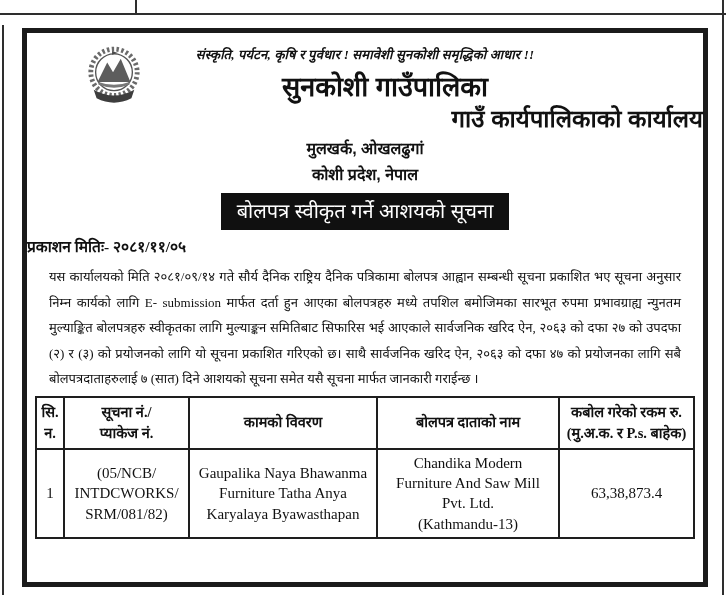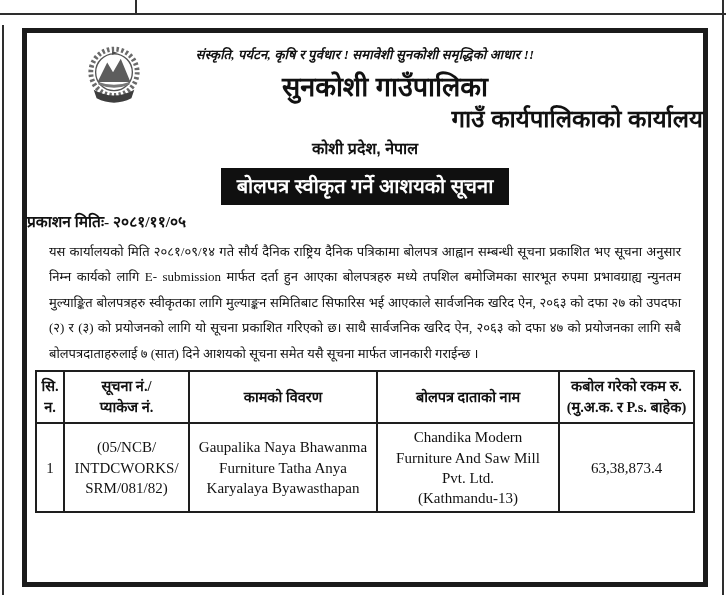--- a/index.html
+++ b/index.html
@@ -44,21 +44,21 @@
   }
   .addr{
     text-align:center;margin-top:4px;
     font-size:16px;font-weight:bold;line-height:1.35;
     font-family:"Liberation Sans","DejaVu Sans",sans-serif;
   }
   .notice-title-wrap{text-align:center;margin-top:8px;}
   .notice-title{
     display:inline-block;
     background:#101010;color:#ffffff;
-    font-size:20px;font-weight:bold;
+    font-size:20px;font-weight:normal;
     padding:4px 16px 6px 16px;
     font-family:"Liberation Sans","DejaVu Sans",sans-serif;
   }
   .pub-date{
     text-align:left;margin-top:5px;
     font-size:15.5px;font-weight:bold;
   }
   .body-par{
     margin:7px 22px 0 22px;
     font-size:13px;line-height:25.5px;
@@ -114,20 +114,21 @@
         <path d="M13 38 L23 18 L29 28 L37 14 L47 38 Z" fill="#5d5d5d"></path>
         <path d="M14 38 Q30 44 46 38 L46 41 Q30 47 14 41 Z" fill="#777"></path>
         <path d="M28 14 L28 6 L34 8 L28 10 Z" fill="#4a4a4a"></path>
         <path d="M9 46 Q30 58 51 46 L48 55 Q30 64 12 55 Z" fill="#3d3d3d"></path>
       </svg>
     </div>
 
     <div class="tagline">संस्कृति, पर्यटन, कृषि र पुर्वधार ! समावेशी सुनकोशी समृद्धिको आधार !!</div>
     <h1 class="muni-title">सुनकोशी गाउँपालिका</h1>
     <h2 class="office-title">गाउँ कार्यपालिकाको कार्यालय</h2>
+    <div class="addr">मुलखर्क, ओखलढुगां</div>
     <div class="addr">कोशी प्रदेश, नेपाल</div>
 
     <div class="notice-title-wrap">
       <span class="notice-title">बोलपत्र स्वीकृत गर्ने आशयको सूचना</span>
     </div>
 
     <div class="pub-date">प्रकाशन मितिः- २०८१/११/०५</div>
 
     <p class="body-par">यस कार्यालयको मिति २०८१/०९/१४ गते सौर्य दैनिक राष्ट्रिय दैनिक पत्रिकामा बोलपत्र आह्वान सम्बन्धी सूचना प्रकाशित भए सूचना अनुसार निम्न कार्यको लागि E- submission मार्फत दर्ता हुन आएका बोलपत्रहरु मध्ये तपशिल बमोजिमका सारभूत रुपमा प्रभावग्राह्य न्युनतम मुल्याङ्कित बोलपत्रहरु स्वीकृतका लागि मुल्याङ्कन समितिबाट सिफारिस भई आएकाले सार्वजनिक खरिद ऐन, २०६३ को दफा २७ को उपदफा (२) र (३) को प्रयोजनको लागि यो सूचना प्रकाशित गरिएको छ। साथै सार्वजनिक खरिद ऐन, २०६३ को दफा ४७ को प्रयोजनका लागि सबै बोलपत्रदाताहरुलाई ७ (सात) दिने आशयको सूचना समेत यसै सूचना मार्फत जानकारी गराईन्छ ।</p>
 

